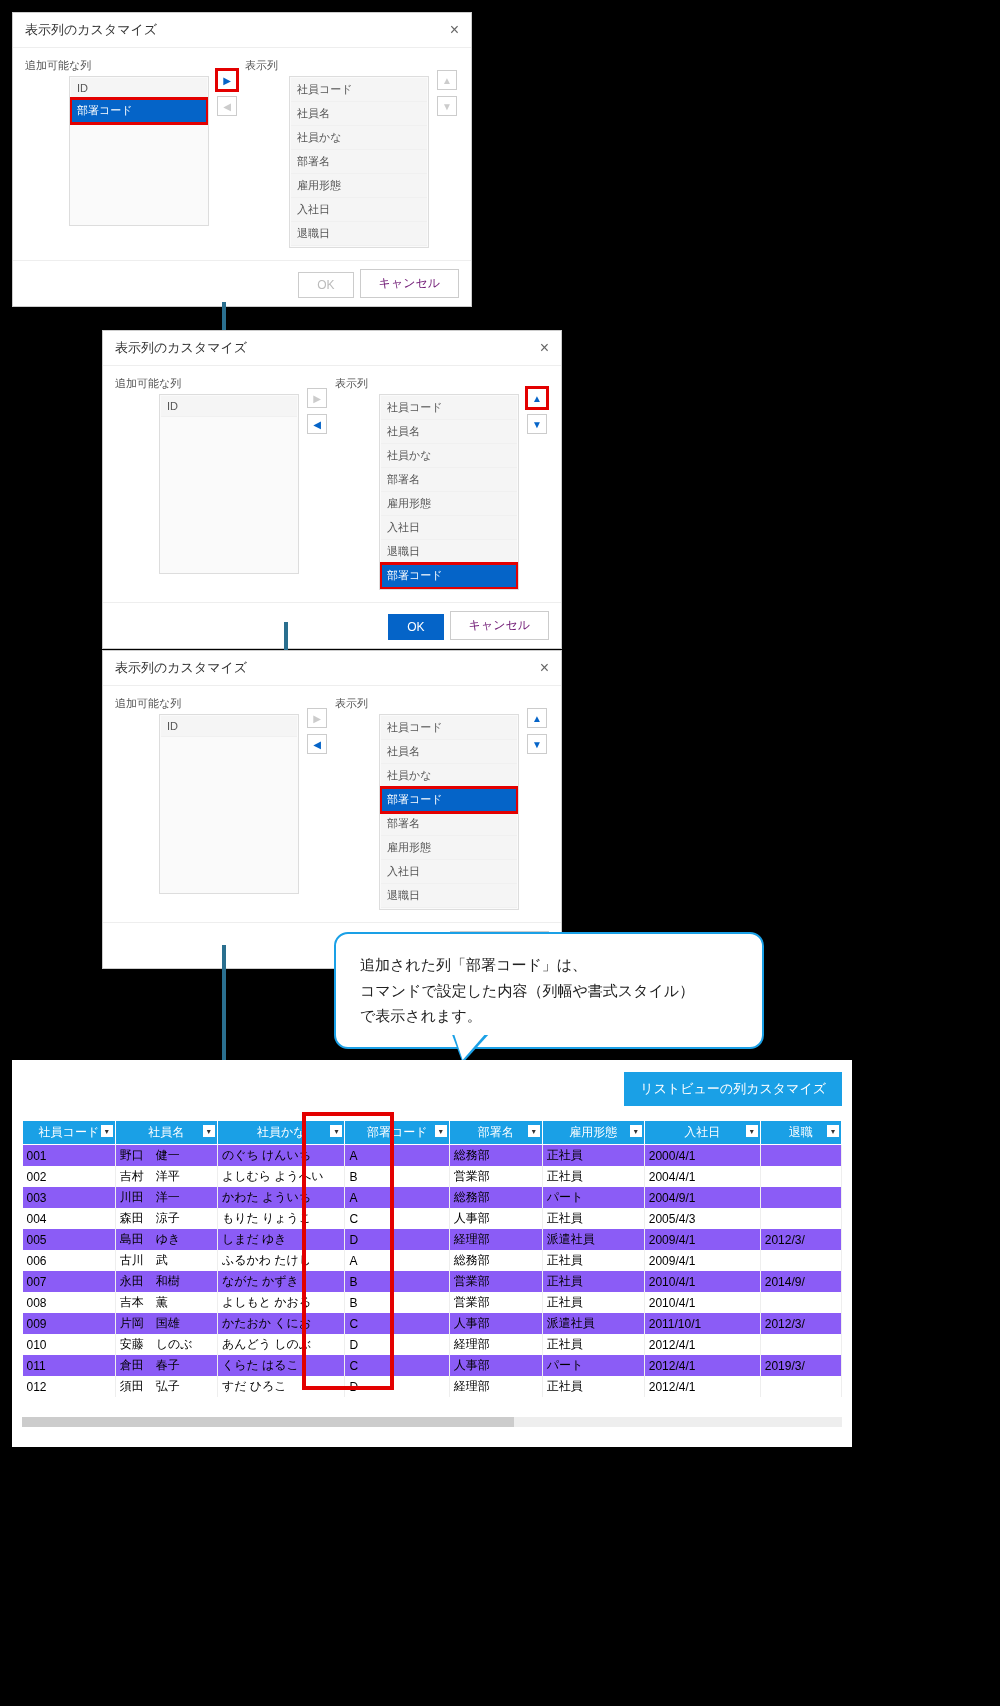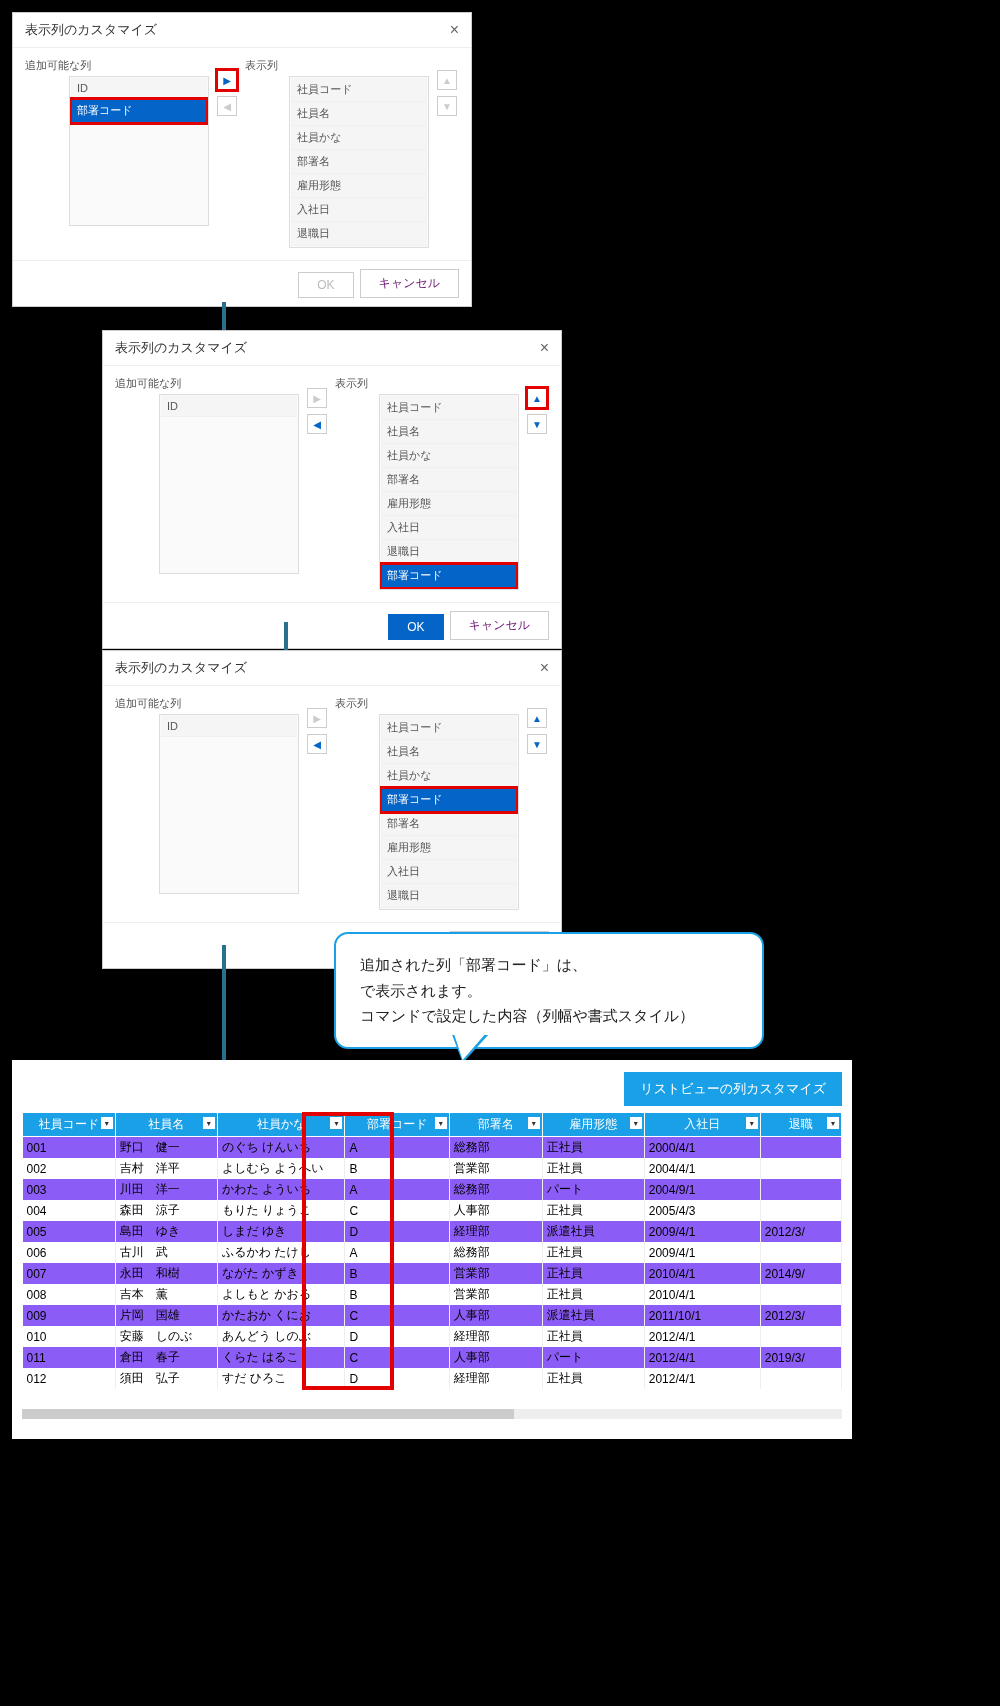--- a/index.html
+++ b/index.html
@@ -22,21 +22,21 @@
 .dlg-foot { display: flex; justify-content: flex-end; padding: 8px 12px; border-top: 1px solid #eee; gap: 6px; align-items: flex-end; }
 .btn { padding: 5px 18px; border: 1px solid #ccc; background: #fff; color: #701a75; font-size: 12px; cursor: pointer; }
 .btn.primary { background: #0564c8; color: #fff; border-color: #0564c8; }
 .btn.disabled { color: #bbb; cursor: default; }
 .arrow-down { position: absolute; width: 4px; background: #2a6f8f; }
 .arrow-down::after { content: ''; position: absolute; bottom: -10px; left: -6px; border: 8px solid transparent; border-top: 12px solid #2a6f8f; }
 .callout { position: absolute; background: #fff; border: 2px solid #1aa0e6; border-radius: 14px; padding: 18px 24px; font-size: 15px; color: #222; line-height: 1.7; }
 .callout::after { content: ''; position: absolute; bottom: -34px; left: 110px; width: 0; height: 0; border: 18px solid transparent; border-top: 28px solid #1aa0e6; transform: skewX(-15deg); }
 .callout::before { content: ''; position: absolute; bottom: -28px; left: 113px; width: 0; height: 0; border: 15px solid transparent; border-top: 25px solid #fff; z-index: 2; transform: skewX(-15deg); }
 .result-panel { position: absolute; background: #fff; padding: 12px 10px 20px; }
-.top-btn { float: right; background: #1aa0e6; color: #fff; padding: 8px 16px; font-size: 13px; border: none; cursor: pointer; margin-bottom: 6px; }
+.top-btn { float: right; background: #1aa0e6; color: #fff; padding: 8px 16px; font-size: 13px; border: none; cursor: pointer; margin-bottom: 14px; }
 .grid { clear: both; border-collapse: collapse; width: 100%; font-size: 12px; table-layout: fixed; }
 .grid th { background: #1aa0e6; color: #fff; font-weight: normal; padding: 3px 4px; border: 1px solid #fff; position: relative; white-space: nowrap; overflow: hidden; }
 .grid td { padding: 2px 4px; border-right: 1px solid #eee; white-space: nowrap; overflow: hidden; }
 .grid tr.odd td { background: #8b5cf6; }
 .grid tr.even td { background: #fff; }
 .dd { position: absolute; right: 2px; top: 4px; width: 12px; height: 12px; background: #fff; color: #333; font-size: 8px; display: flex; align-items: center; justify-content: center; }
 .col-highlight { position: absolute; border: 4px solid #e30000; pointer-events: none; }
 .scrollbar { height: 10px; background: #eee; margin-top: 20px; }
 .scrollbar-thumb { height: 10px; background: #ccc; width: 60%; }
 </style>
@@ -165,22 +165,22 @@
   <div class="dlg-foot">
     <button class="btn primary redbox">OK</button>
     <button class="btn">キャンセル</button>
   </div>
 </div>
 
 <div class="arrow-down" style="left:222px; top:945px; height:140px;"></div>
 
 <div class="callout" style="left:334px; top:932px; width:430px;">
   <div>追加された列「部署コード」は、</div>
+  <div>コマンドで設定した内容（列幅や書式スタイル）</div>
   <div>で表示されます。</div>
-  <div>コマンドで設定した内容（列幅や書式スタイル）</div>
 </div>
 
 <div class="result-panel" style="left:12px; top:1060px; width:840px;">
   <button class="top-btn">リストビューの列カスタマイズ</button>
   <table class="grid" id="grid">
     <colgroup>
       <col style="width:80px">
           <col style="width:88px">
           <col style="width:110px">
           <col style="width:90px">

